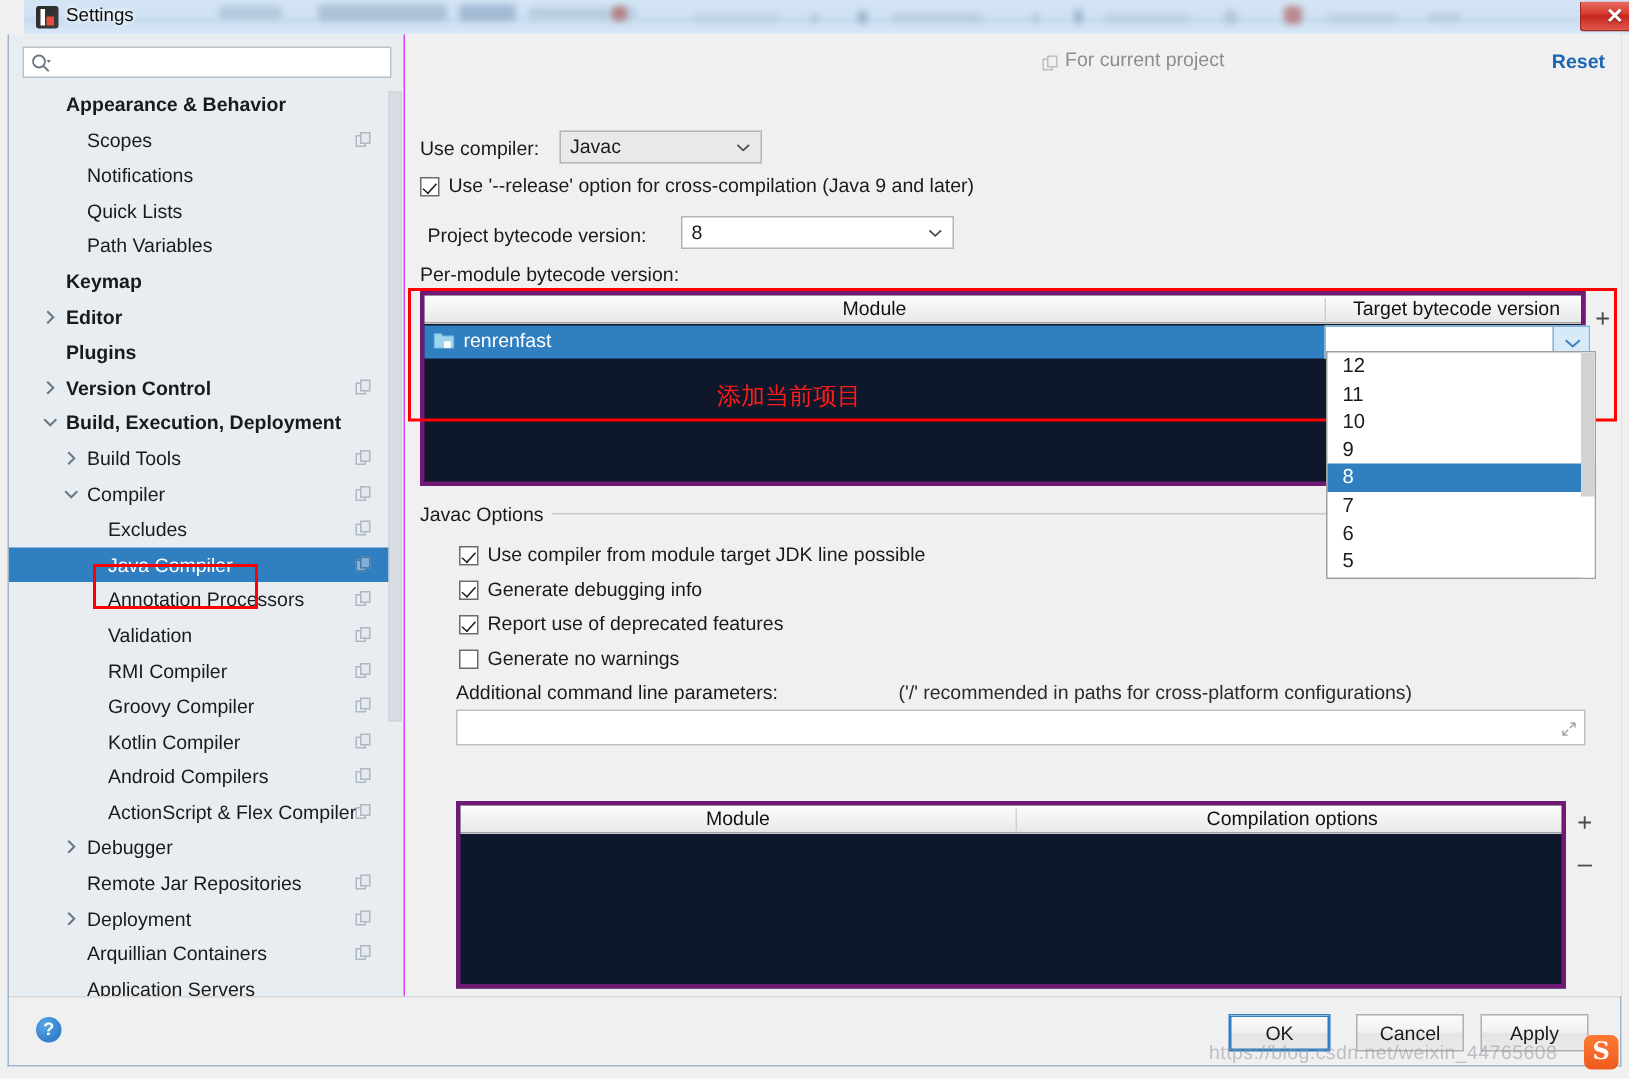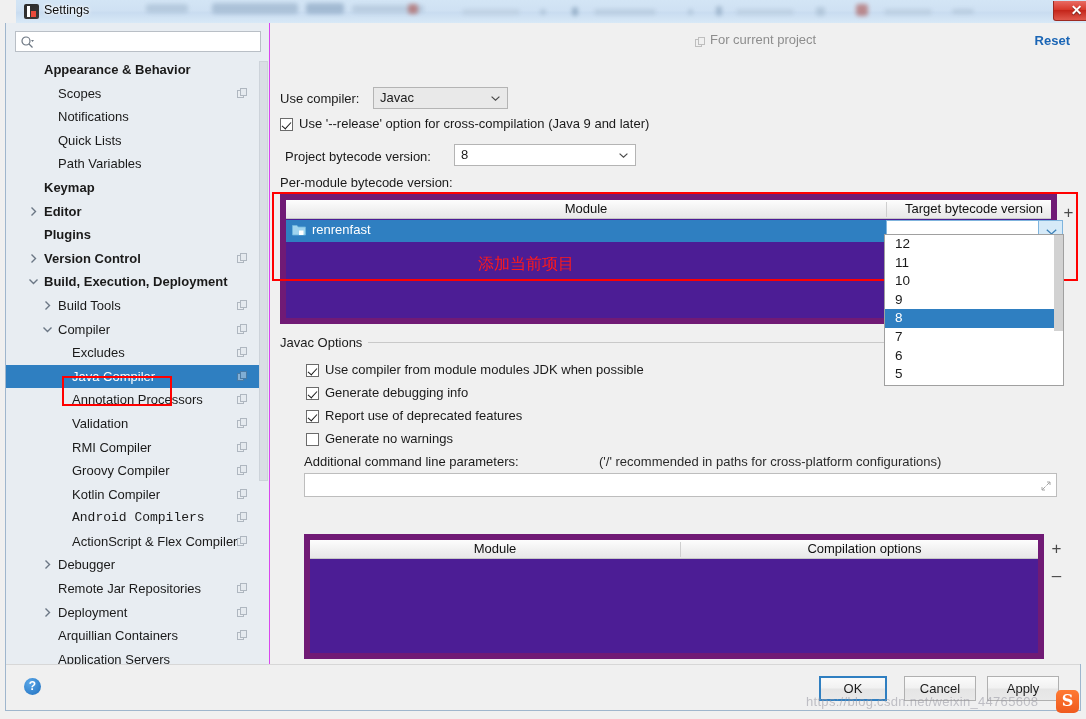--- a/index.html
+++ b/index.html
@@ -232,22 +232,22 @@
     width: 4px; height: 8px;
     border: solid #1a1a1a;
     border-width: 0 1.6px 1.6px 0;
     transform: rotate(42deg);
   }
   .cb-row .cb-label { position: absolute; left: 19px; top: -1px; }
 
   
   .tbl {
     position: absolute;
-    background: #4c1d95;
-    border: 6px solid #701a75;
+    background: #0f172a;
+    border: 3px solid #701a75;
   }
   .tbl-head {
     position: absolute; left: 0; top: 0; right: 0;
     height: 19px;
     background: linear-gradient(to bottom,#fdfdfd 0%,#f2f2f2 50%,#e8e8e8 100%);
     border-bottom: 1px solid #c6c6c6;
   }
   .tbl-head .th {
     position: absolute; top: 0; height: 19px; line-height: 18px;
     text-align: center; font-size: 13px; color: #111;
@@ -575,21 +575,21 @@
             </span>
           </div>
           <div class="tree-item">
             <span class="lbl" style="left: 66px;">Kotlin Compiler</span>
             <span class="copy-icon">
               <span class="b1"></span>
               <span class="b2"></span>
             </span>
           </div>
           <div class="tree-item">
-            <span class="lbl" style="left: 66px; font-family: Liberation Mono, monospace;">Android Compilers</span>
+            <span class="lbl" style="left: 66px;">Android Compilers</span>
             <span class="copy-icon">
               <span class="b1"></span>
               <span class="b2"></span>
             </span>
           </div>
           <div class="tree-item">
             <span class="lbl" style="left: 66px;">ActionScript &amp; Flex Compiler</span>
             <span class="copy-icon">
               <span class="b1"></span>
               <span class="b2"></span>
@@ -697,21 +697,21 @@
           </div>
         </div>
       </div>
       <div class="plus-btn" style="left:789px; top:182px;">+</div>
 
       <div class="group-title" style="left:9px; top:312px;">Javac Options</div>
       <div class="group-rule" style="left:86px; top:319px; width:700px;"></div>
 
       <div class="cb-row" style="left:35px; top:340px;">
         <span class="cbox checked"></span>
-        <span class="cb-label">Use compiler from module modules JDK when possible</span>
+        <span class="cb-label">Use compiler from module target JDK line possible</span>
       </div>
       <div class="cb-row" style="left:35px; top:363px;">
         <span class="cbox checked"></span>
         <span class="cb-label">Generate debugging info</span>
       </div>
       <div class="cb-row" style="left:35px; top:386px;">
         <span class="cbox checked"></span>
         <span class="cb-label">Report use of deprecated features</span>
       </div>
       <div class="cb-row" style="left:35px; top:409px;">

